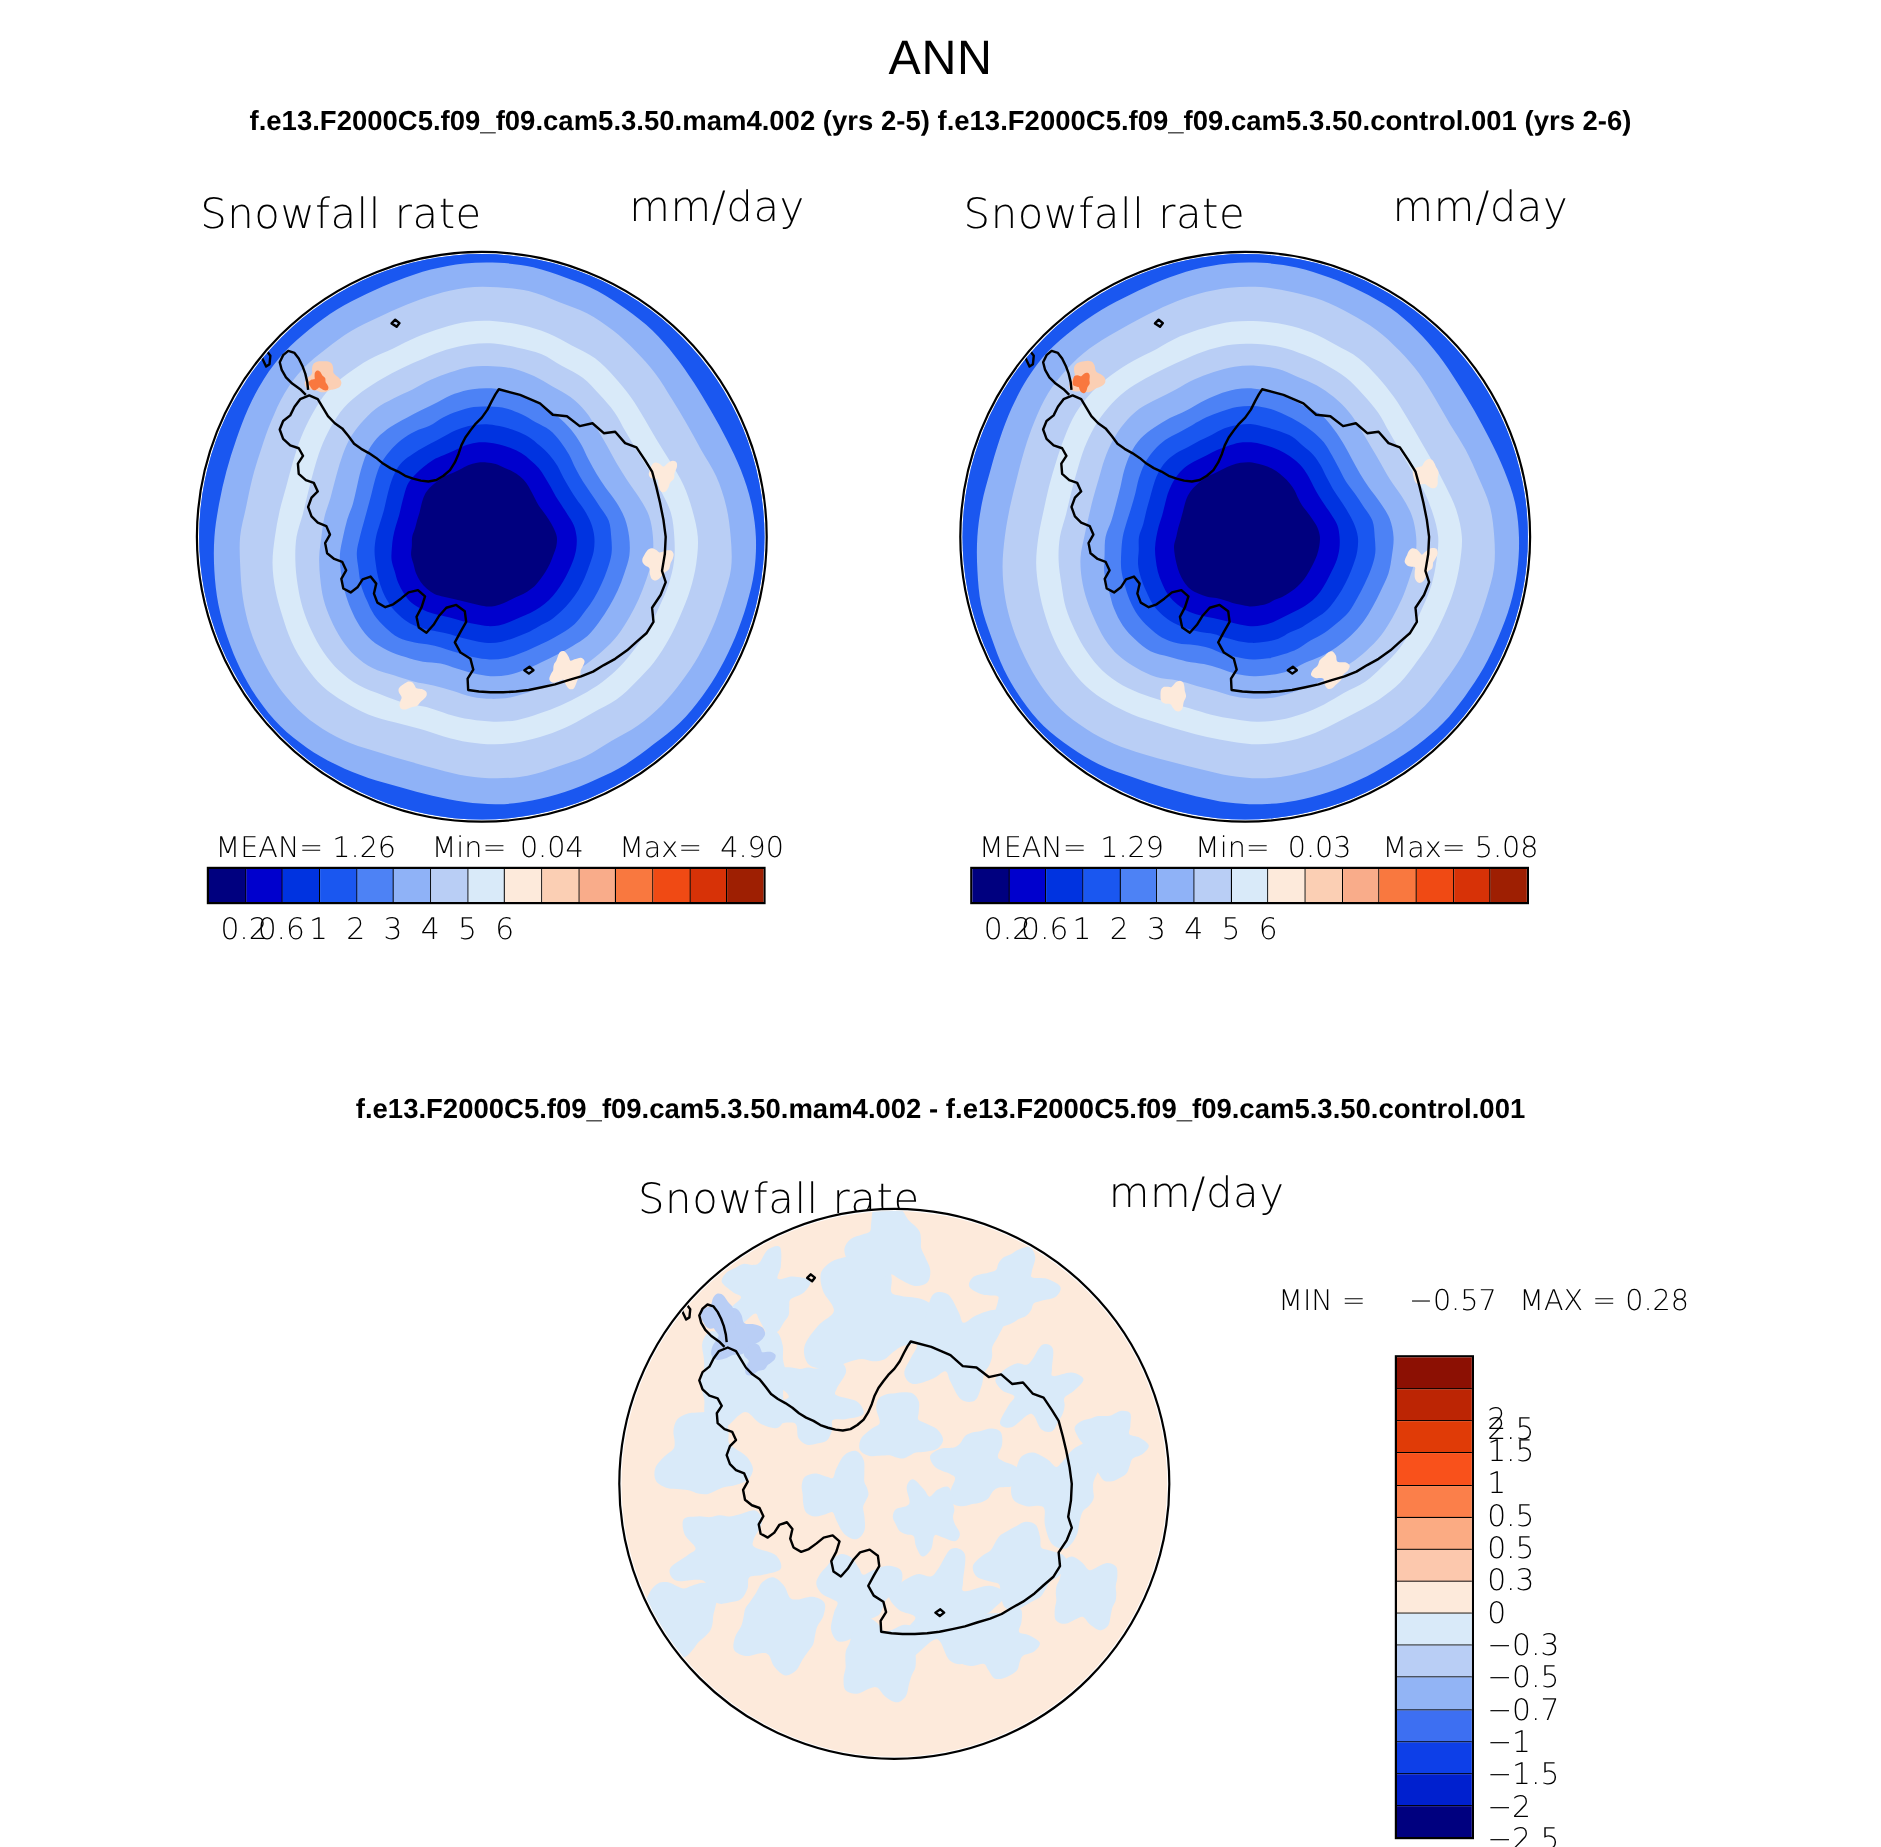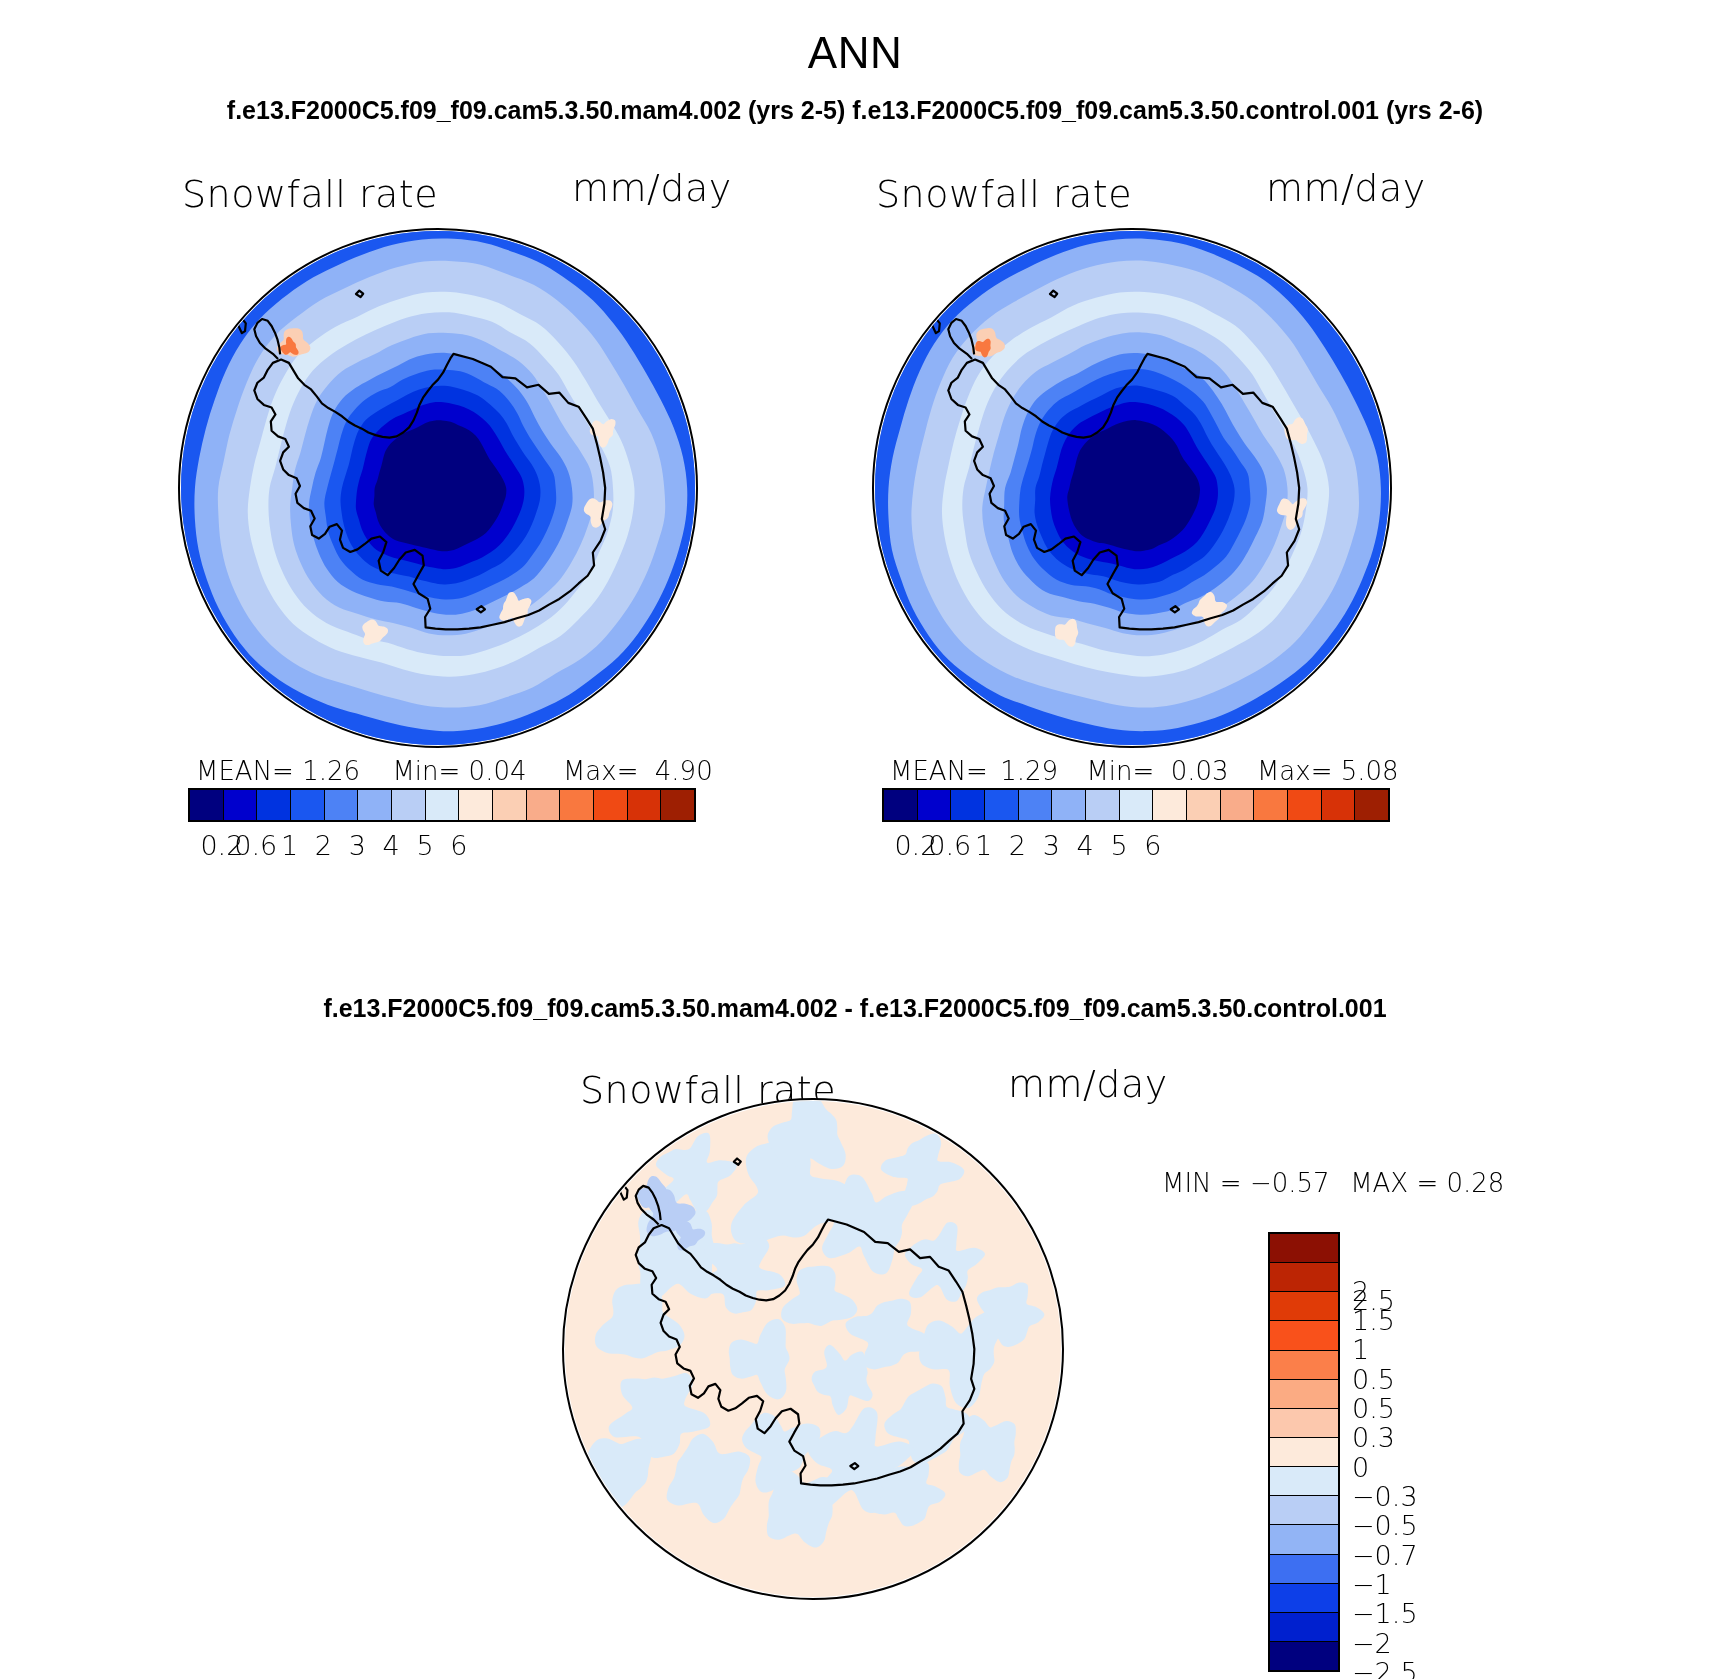--- a/index.html
+++ b/index.html
@@ -90,21 +90,21 @@
         <path d="M180.60,67.08 L175.96,63.98 L179.31,60.63 L183.18,63.73 Z" fill="none" stroke="#000" stroke-width="2.2" stroke-linejoin="round"></path>
         <path d="M296.70,379.26 L301.34,376.16 L304.96,379.26 L300.83,382.36 Z" fill="none" stroke="#000" stroke-width="2.2" stroke-linejoin="round"></path>
       </g>
     </svg>
   </div>
 
 <div class="stat-line" style="left:196px;top:756px;">
   <span>MEAN=</span>
   <span style="width:62px;text-align:left;">1.26</span>
   <span style="margin-left:20px;">Min=</span>
-  <span style="width:66px;text-align:left;">0.04</span>
+  <span style="width:66px;text-align:center;">0.04</span>
   <span style="margin-left:20px;">Max=</span>
   <span style="width:66px;text-align:right;">4.90</span>
 </div>
 
 <div class="cbar-h" id="cbar-left" style="left:188px;top:788px;width:508px;">
     <div class="cell" style="background: rgb(0, 0, 127);"></div>
     <div class="cell" style="background: rgb(0, 0, 205);"></div>
     <div class="cell" style="background: rgb(0, 51, 224);"></div>
     <div class="cell" style="background: rgb(26, 87, 240);"></div>
     <div class="cell" style="background: rgb(77, 130, 245);"></div>
@@ -203,21 +203,21 @@
     <span style="left: 40%;">4</span>
     <span style="left: 46.6667%;">5</span>
     <span style="left: 53.3333%;">6</span>
   </div>
 
 <div class="pan-label" style="left:580px;top:1068px;">Snowfall rate</div>
 <div class="pan-label" style="left:1008px;top:1062px;">mm/day</div>
 
 <div class="minmax-line" style="left:1162px;top:1168px;">
   <span>MIN =</span>
-  <span style="display:inline-block;width:80px;text-align:left;">−0.57</span>
+  <span style="display:inline-block;width:80px;text-align:left;margin-left:31px;">−0.57</span>
   <span style="margin-left:12px;">MAX =</span>
   <span style="display:inline-block;width:72px;">0.28</span>
 </div>
 
 <div class="globe" id="globe-diff" style="left:562px;top:1098px;width:502px;height:502px;">
     <svg width="498" height="498" viewBox="0 0 498 498">
       <defs>
         <clipPath id="clip-diff">
           <circle cx="249" cy="249" r="248"></circle>
         </clipPath>

